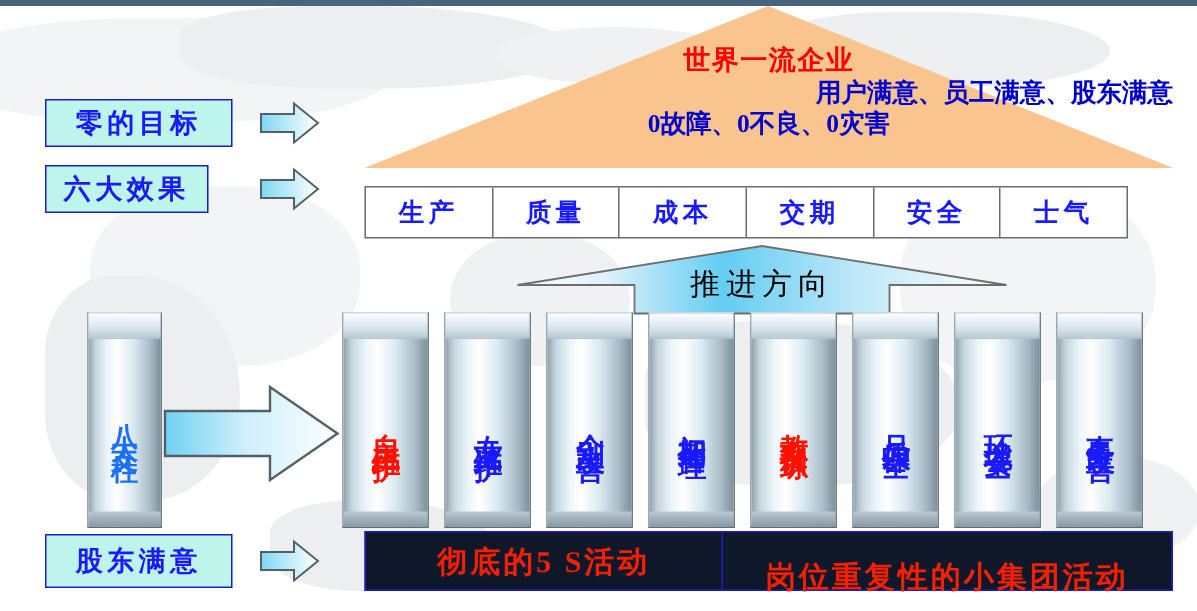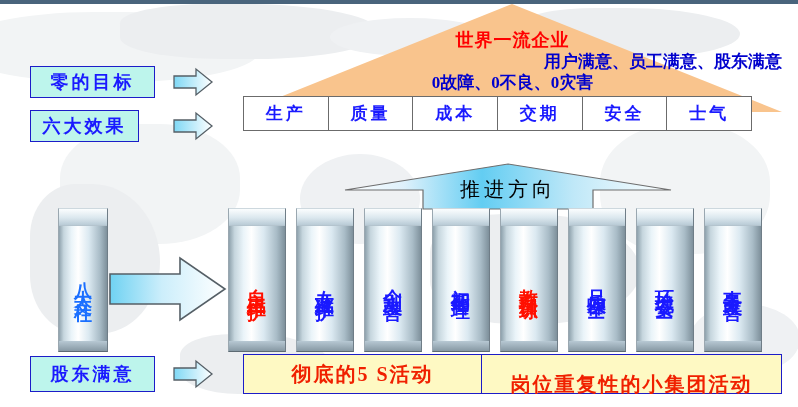--- a/index.html
+++ b/index.html
@@ -42,21 +42,21 @@
   .roof-text{
     position:absolute;left:0;top:26px;width:539px;
     text-align:center;line-height:1.22;
   }
   .roof-l1{font-size:18px;font-weight:bold;color:#ff0000;letter-spacing:1px;}
   .roof-l2{font-size:17px;font-weight:bold;color:#0000cd;letter-spacing:0px;text-align:right;}
   .roof-l3{font-size:17px;font-weight:bold;color:#0000cd;}
 
   
   .effects{
-    position:absolute;left:243px;top:96px;width:509px;height:35px;
+    position:absolute;left:243px;top:124px;width:509px;height:35px;
     display:flex;background:#ffffff;
     border:1.5px solid #6b6b6b;box-sizing:border-box;
   }
   .effect-cell{
     flex:1;display:flex;align-items:center;justify-content:center;
     border-right:1.5px solid #6b6b6b;
     font-size:17px;font-weight:bold;color:#1a1aff;
     letter-spacing:3px;box-sizing:border-box;
   }
   .effect-cell:last-child{border-right:none;}
@@ -129,21 +129,21 @@
   
   #pillar-left{
     position:absolute;left:58px;top:208px;width:50px;height:144px;
   }
   #pillar-left .pillar-text{font-size:18px;letter-spacing:7px;color:#1a6fff;}
 
   
   .foundation{
     position:absolute;left:243px;top:354px;width:539px;height:40px;
     display:flex;border:1.6px solid #1c1cc8;box-sizing:border-box;
-    background:#fef9c3;
+    background:#0f172a;
   }
   .found-cell{
     display:flex;align-items:center;justify-content:center;
     font-size:20px;font-weight:bold;color:#f02000;letter-spacing:2px;
     box-sizing:border-box;
   }
   #found-0{flex:0 0 238px;border-right:1.6px solid #1c1cc8;}
   #found-1{flex:1;margin-top:20px;}
 </style>
 </head>

